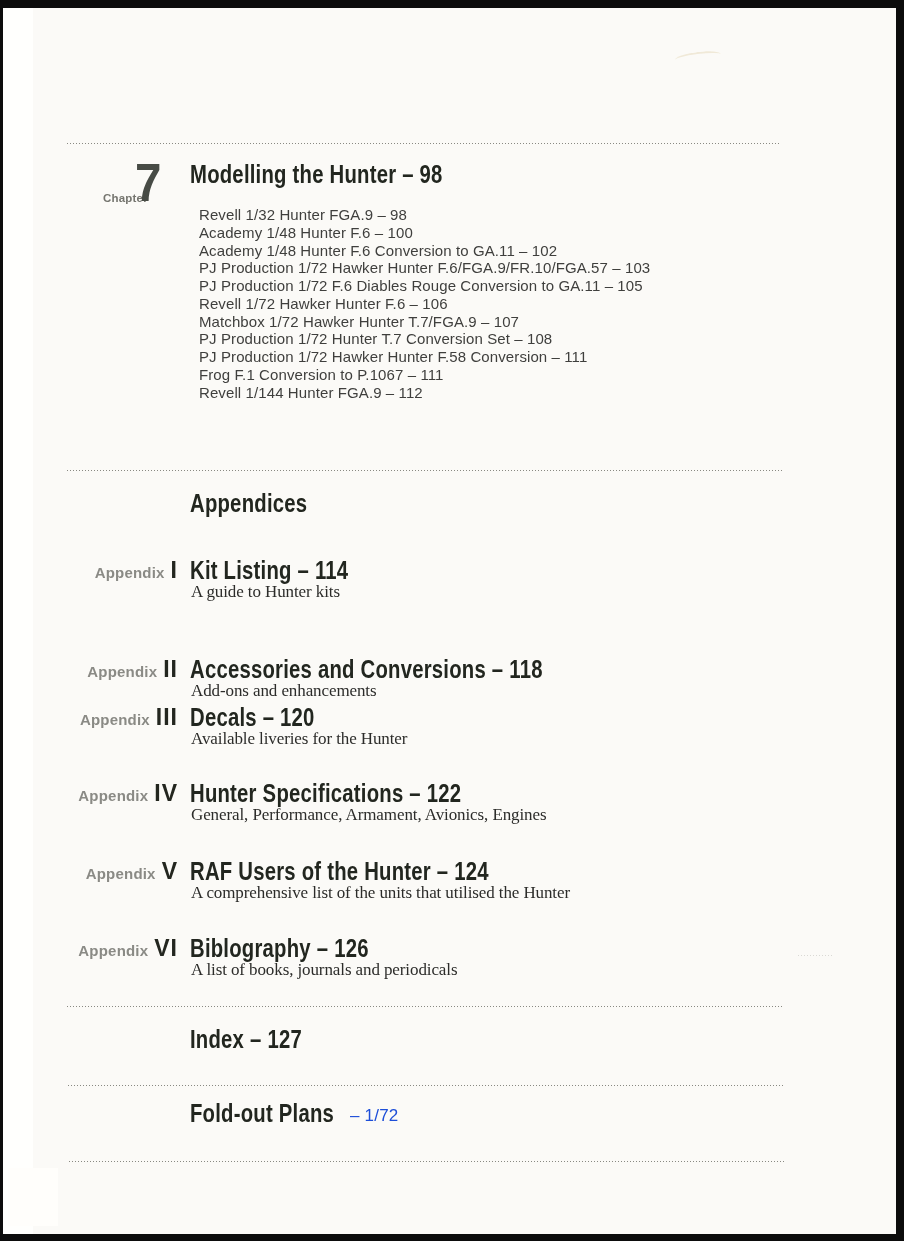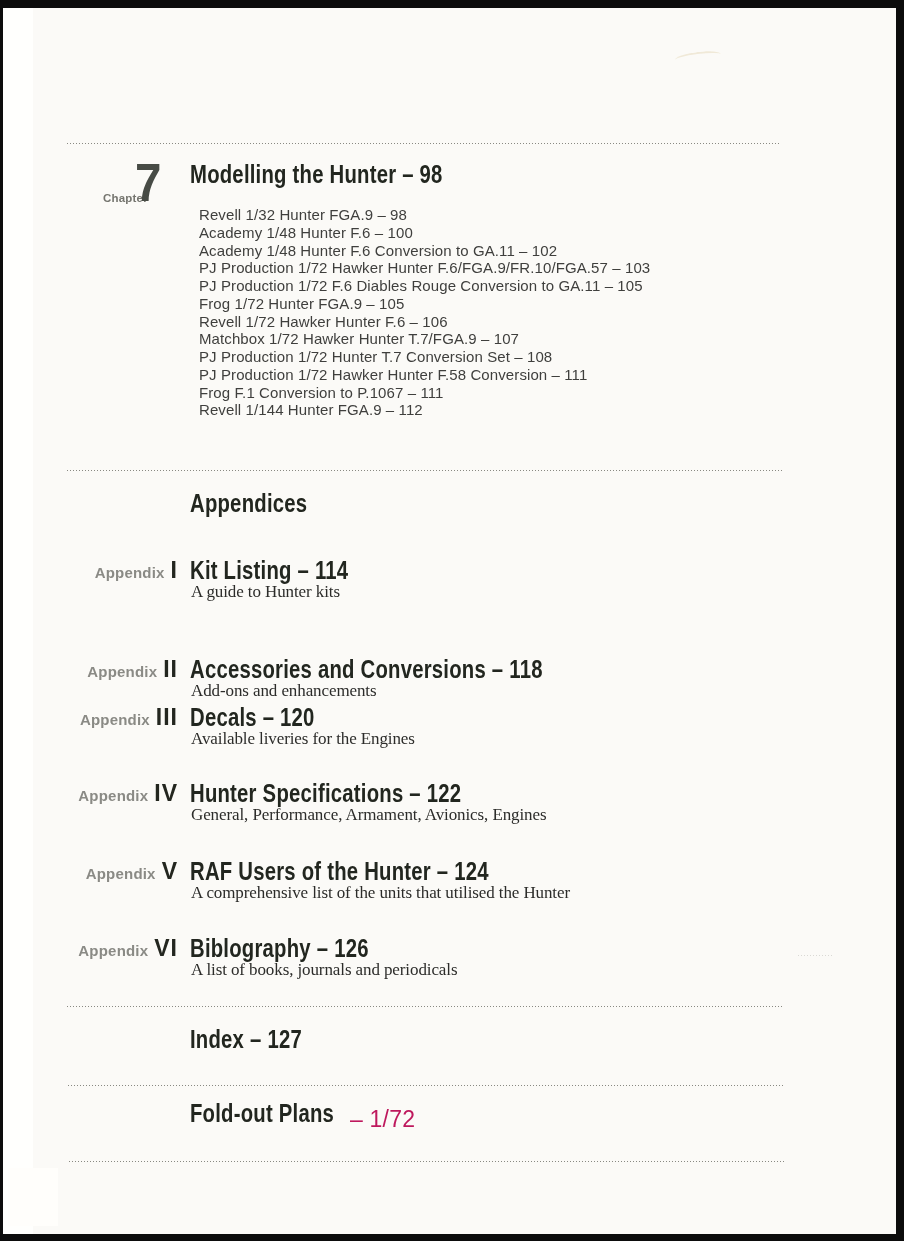--- a/index.html
+++ b/index.html
@@ -68,21 +68,21 @@
   .entry-1{top:549px;} .entry-2{top:620px;margin-top:28px;} .entry-3{top:696px;padding-left:32px;}
   .entry-4{top:772px;} .entry-5{top:850px;} .entry-6{top:927px;}
 
   .index-title{left:187px;top:1018px;}
   .foldout{left:187px;top:1092px;white-space:nowrap;text-decoration:underline;}
   .foldout .fo-main{
     display:inline-block;font-size:26px;line-height:26px;font-weight:bold;color:#22261f;
     transform:scaleX(0.78);transform-origin:0 0;letter-spacing:0.3px;
   }
   .fo-suffix-wrap{position:absolute;left:160px;top:6px;}
-  .fo-suffix{font-size:23px;color:#be185d;letter-spacing:0.2px;margin-top:32px;}
+  .fo-suffix{font-size:17px;color:#1d4ed8;letter-spacing:0.2px;margin-top:32px;}
 
   .smudge{
     left:672px;top:44px;width:46px;height:8px;
     border-top:2px solid #ece3cc;border-radius:60%;
     transform:rotate(-7deg);opacity:0.7;
   }
   .speck-rule{
     left:795px;top:947px;width:36px;height:1px;
     background-image:repeating-linear-gradient(to right,rgba(130,130,122,0.5) 0 1px,transparent 1px 3px);
     opacity:0.55;
@@ -107,21 +107,20 @@
     <div class="abs chapter-word">Chapter</div>
     <div class="abs chapter-num">7</div>
     <div class="abs chapter-title h-big">Modelling the Hunter – 98</div>
 
     <div class="abs kit-list">
       <div class="kit-item">Revell 1/32 Hunter FGA.9 – 98</div>
       <div class="kit-item">Academy 1/48 Hunter F.6 – 100</div>
       <div class="kit-item">Academy 1/48 Hunter F.6 Conversion to GA.11 – 102</div>
       <div class="kit-item">PJ Production 1/72 Hawker Hunter F.6/FGA.9/FR.10/FGA.57 – 103</div>
       <div class="kit-item">PJ Production 1/72 F.6 Diables Rouge Conversion to GA.11 – 105</div>
-      <div class="kit-item">Frog 1/72 Hunter FGA.9 – 105</div>
       <div class="kit-item">Revell 1/72 Hawker Hunter F.6 – 106</div>
       <div class="kit-item">Matchbox 1/72 Hawker Hunter T.7/FGA.9 – 107</div>
       <div class="kit-item">PJ Production 1/72 Hunter T.7 Conversion Set – 108</div>
       <div class="kit-item">PJ Production 1/72 Hawker Hunter F.58 Conversion – 111</div>
       <div class="kit-item">Frog F.1 Conversion to P.1067 – 111</div>
       <div class="kit-item">Revell 1/144 Hunter FGA.9 – 112</div>
     </div>
 
     <div class="abs appendices-title h-big">Appendices</div>
 
@@ -139,21 +138,21 @@
       </div>
       <div class="ax-title h-big">Accessories and Conversions – 118</div>
       <div class="ax-sub">Add-ons and enhancements</div>
     </div>
 
     <div class="abs ax-entry entry-3">
       <div class="ax-label">
         <span class="ax-word">Appendix</span><span class="ax-num">III</span>
       </div>
       <div class="ax-title h-big">Decals – 120</div>
-      <div class="ax-sub">Available liveries for the Engines</div>
+      <div class="ax-sub">Available liveries for the Hunter</div>
     </div>
 
     <div class="abs ax-entry entry-4">
       <div class="ax-label">
         <span class="ax-word">Appendix</span><span class="ax-num">IV</span>
       </div>
       <div class="ax-title h-big">Hunter Specifications – 122</div>
       <div class="ax-sub">General, Performance, Armament, Avionics, Engines</div>
     </div>
 

